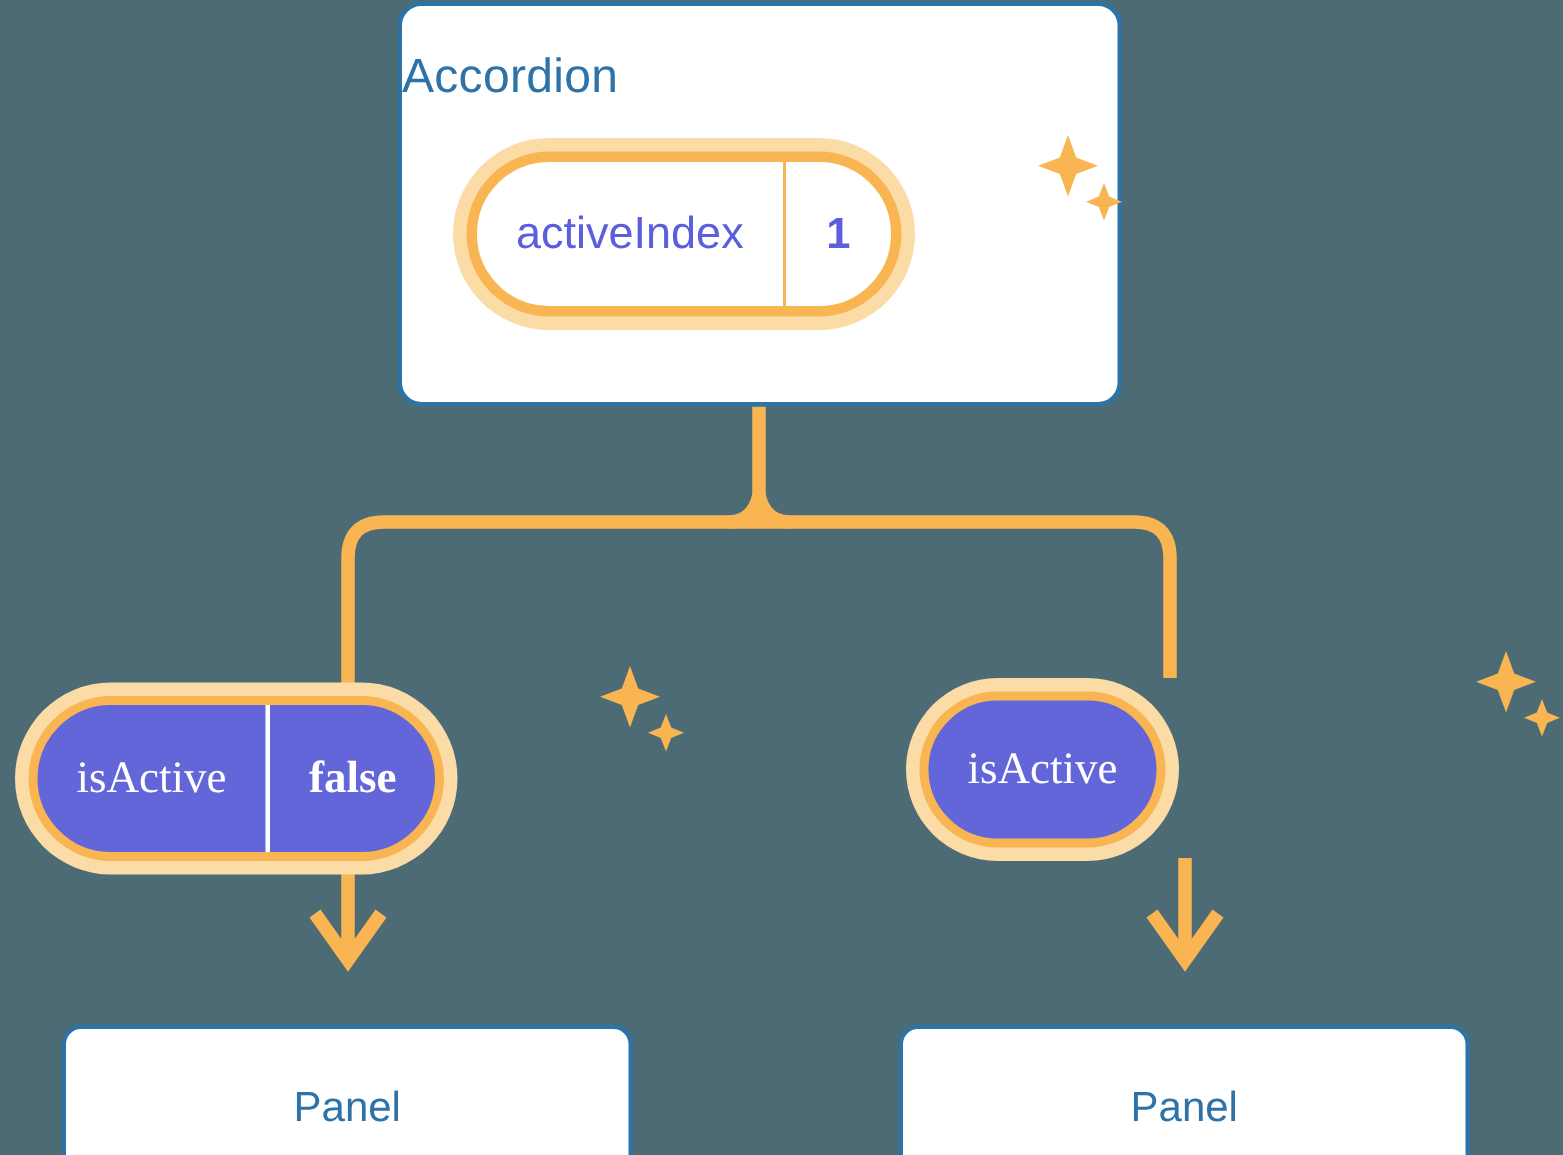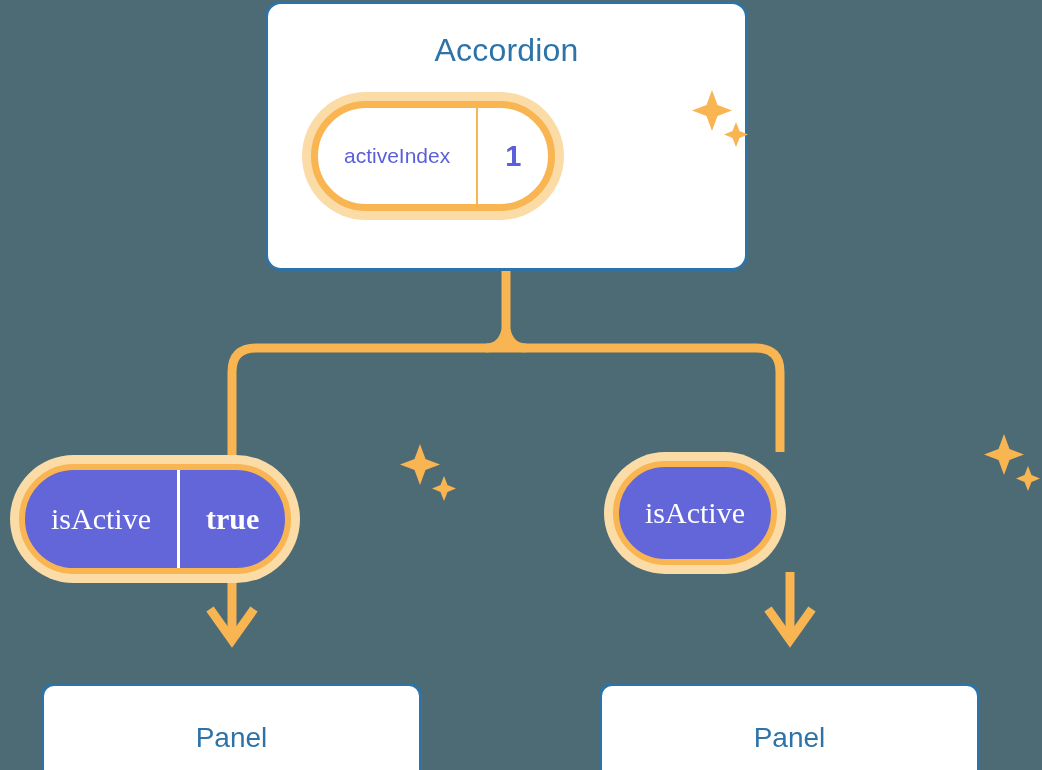--- a/index.html
+++ b/index.html
@@ -43,21 +43,20 @@
     top: 1px;
     width: 483px;
     height: 270px;
     border-radius: 16px;
   }
   .card-title {
     position: absolute;
     left: 0;
     right: 0;
     top: 28px;
-    text-align: center;
     color: #2E73A8;
     font-size: 32px;
     letter-spacing: 0.2px;
   }
   .panel-card {
     width: 381px;
     height: 110px;
     border-radius: 13px;
     margin-top: 36px;
   }
@@ -97,21 +96,21 @@
   }
 
   
   .pill-top {
     background: #FFFFFF;
   }
   .pill-top .pill-seg {
     color: #5B5FDB;
   }
   .pill-top .seg-key {
-    font-size: 21px;
+    font-size: 30px;
     padding: 12px 26px;
   }
   .pill-top .seg-val {
     font-size: 29px;
     font-weight: bold;
     padding: 0 27px;
     border-left: 2px solid #F8B552;
   }
 
   
@@ -202,21 +201,21 @@
   </div>
 
   <svg class="sparkles sp-top" viewBox="0 0 64 72">
     <path d="M22,4 L27.5,19 L42,24.5 L27.5,30 L22,45 L16.5,30 L2,24.5 L16.5,19 Z" fill="#F8B552"></path>
     <path d="M46,36 L49.5,45 L58,48.5 L49.5,52 L46,61 L42.5,52 L34,48.5 L42.5,45 Z" fill="#F8B552"></path>
   </svg>
 
   <div class="pill-wrap pill-left-pos">
     <div class="pill pill-purple">
       <div class="pill-seg seg-key">isActive</div>
-      <div class="pill-seg seg-val">true</div>
+      <div class="pill-seg seg-val">false</div>
     </div>
   </div>
 
   <svg class="sparkles sp-left" viewBox="0 0 64 72">
     <path d="M22,4 L27.5,19 L42,24.5 L27.5,30 L22,45 L16.5,30 L2,24.5 L16.5,19 Z" fill="#F8B552"></path>
     <path d="M46,36 L49.5,45 L58,48.5 L49.5,52 L46,61 L42.5,52 L34,48.5 L42.5,45 Z" fill="#F8B552"></path>
   </svg>
 
   <div class="card panel-card panel-left">
     <div class="panel-label">Panel</div>

